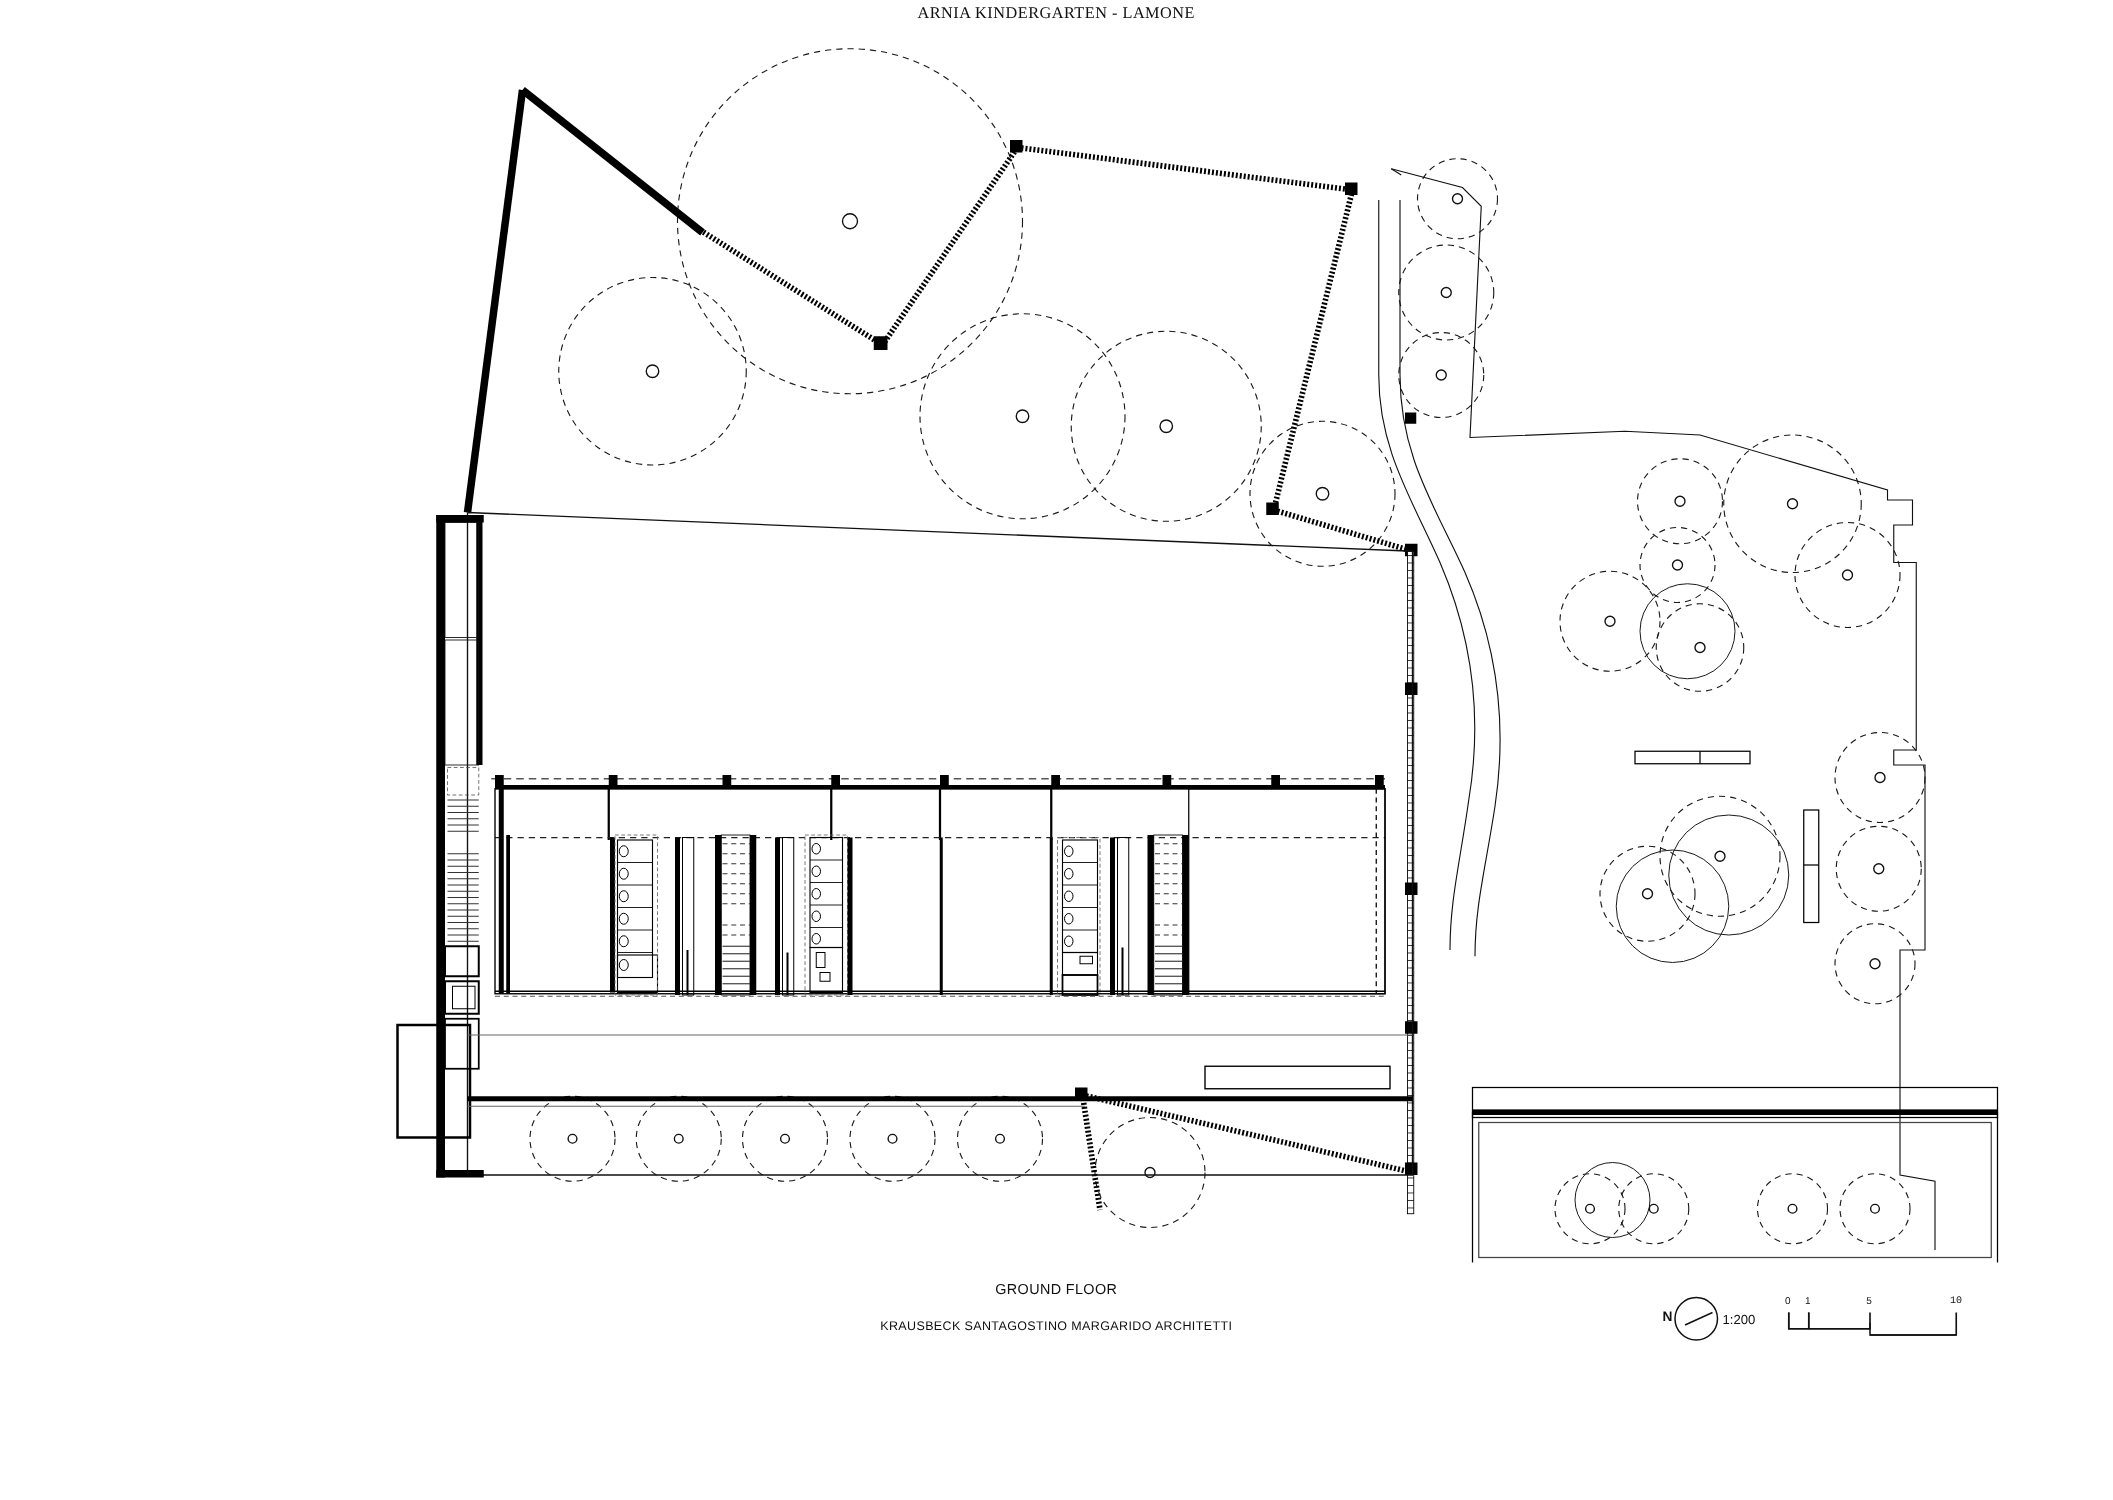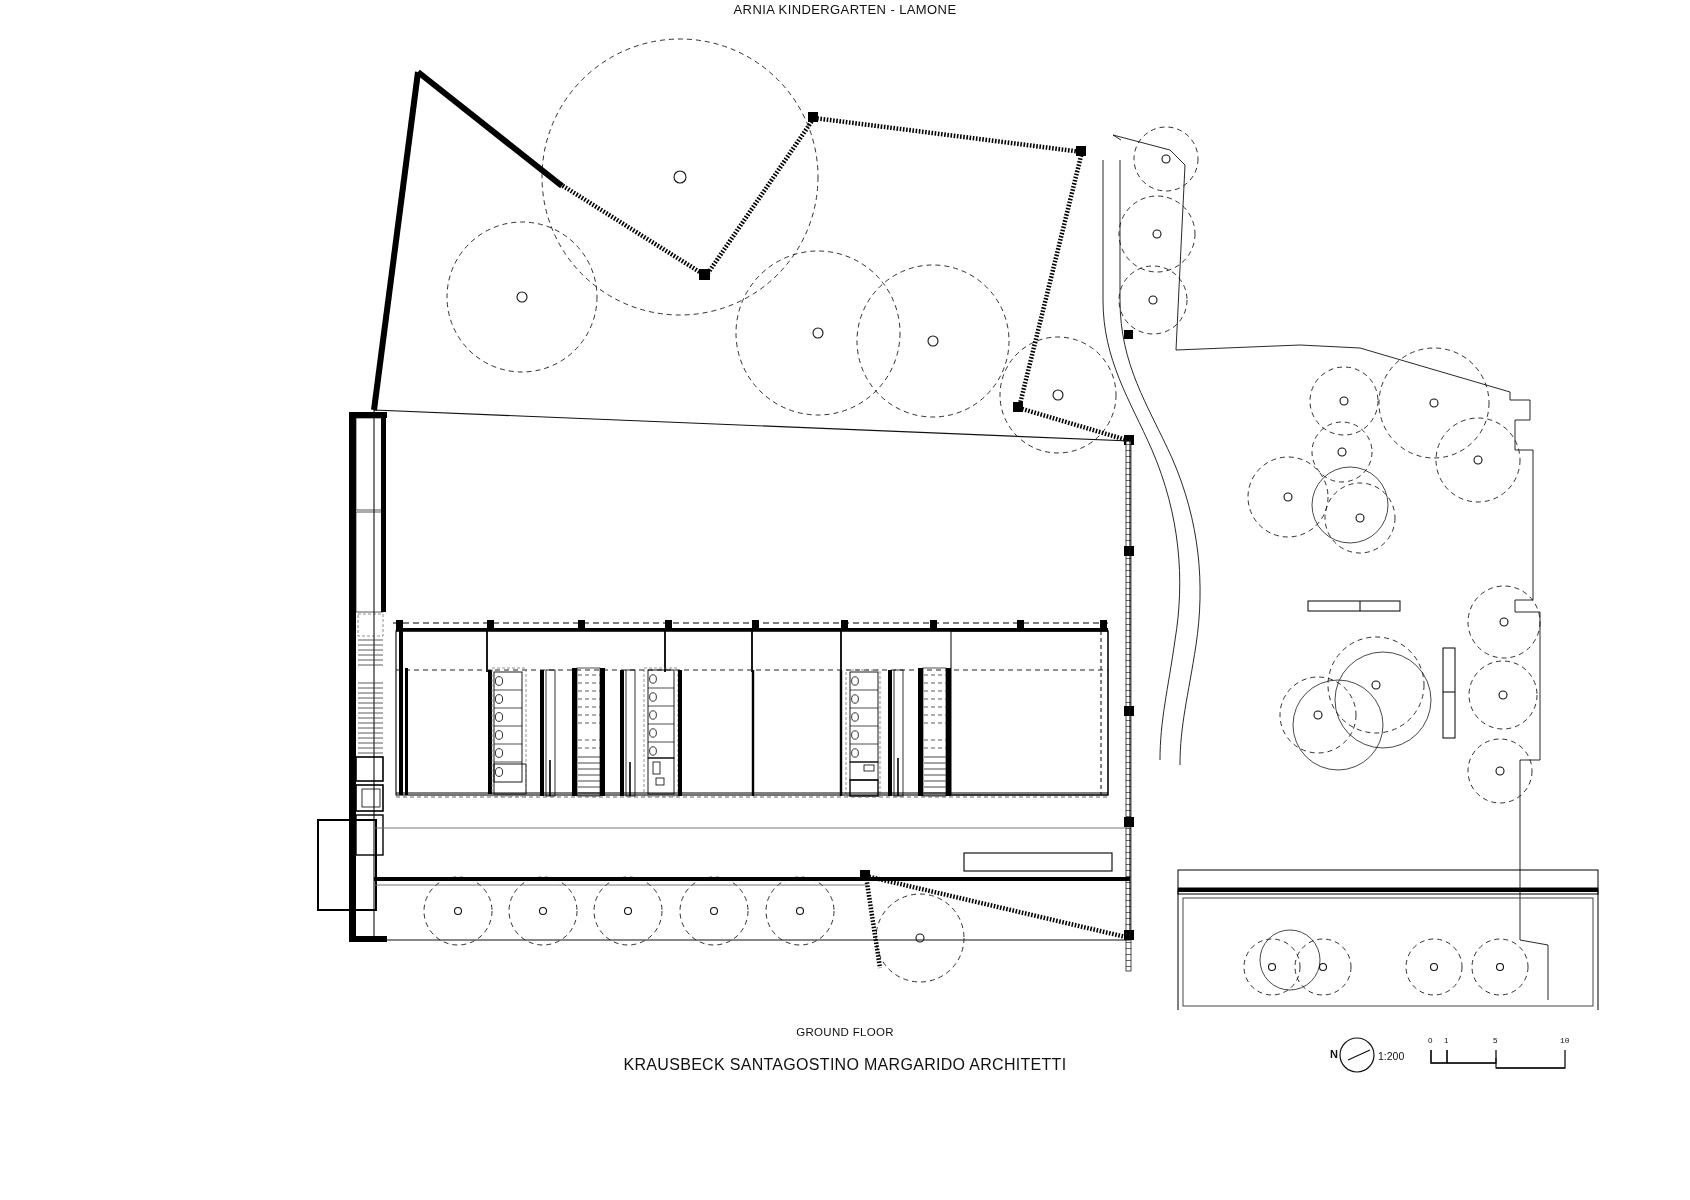--- a/index.html
+++ b/index.html
@@ -17,39 +17,39 @@
   }
   .title-text {
     position: absolute;
     top: 2px;
     left: 0;
     width: 1690px;
     text-align: center;
     font-size: 13px;
     letter-spacing: 0.4px;
     color: #111111;
-    font-family: Liberation Sans, sans-serif;
+    font-family: Liberation Serif, serif;
   }
   .caption-floor {
     position: absolute;
     top: 1026px;
     left: 0;
     width: 1690px;
     text-align: center;
     font-size: 11.5px;
     letter-spacing: 0.3px;
     color: #111111;
   }
   .caption-firm {
     position: absolute;
     top: 1056px;
     left: 0;
     width: 1690px;
     text-align: center;
-    font-size: 16px;
+    font-size: 10px;
     letter-spacing: 0.3px;
     color: #111111;
   }
   .scale-ratio {
     position: absolute;
     left: 1378px;
     top: 1050px;
     font-size: 10.5px;
     color: #111111;
     text-align: center;

